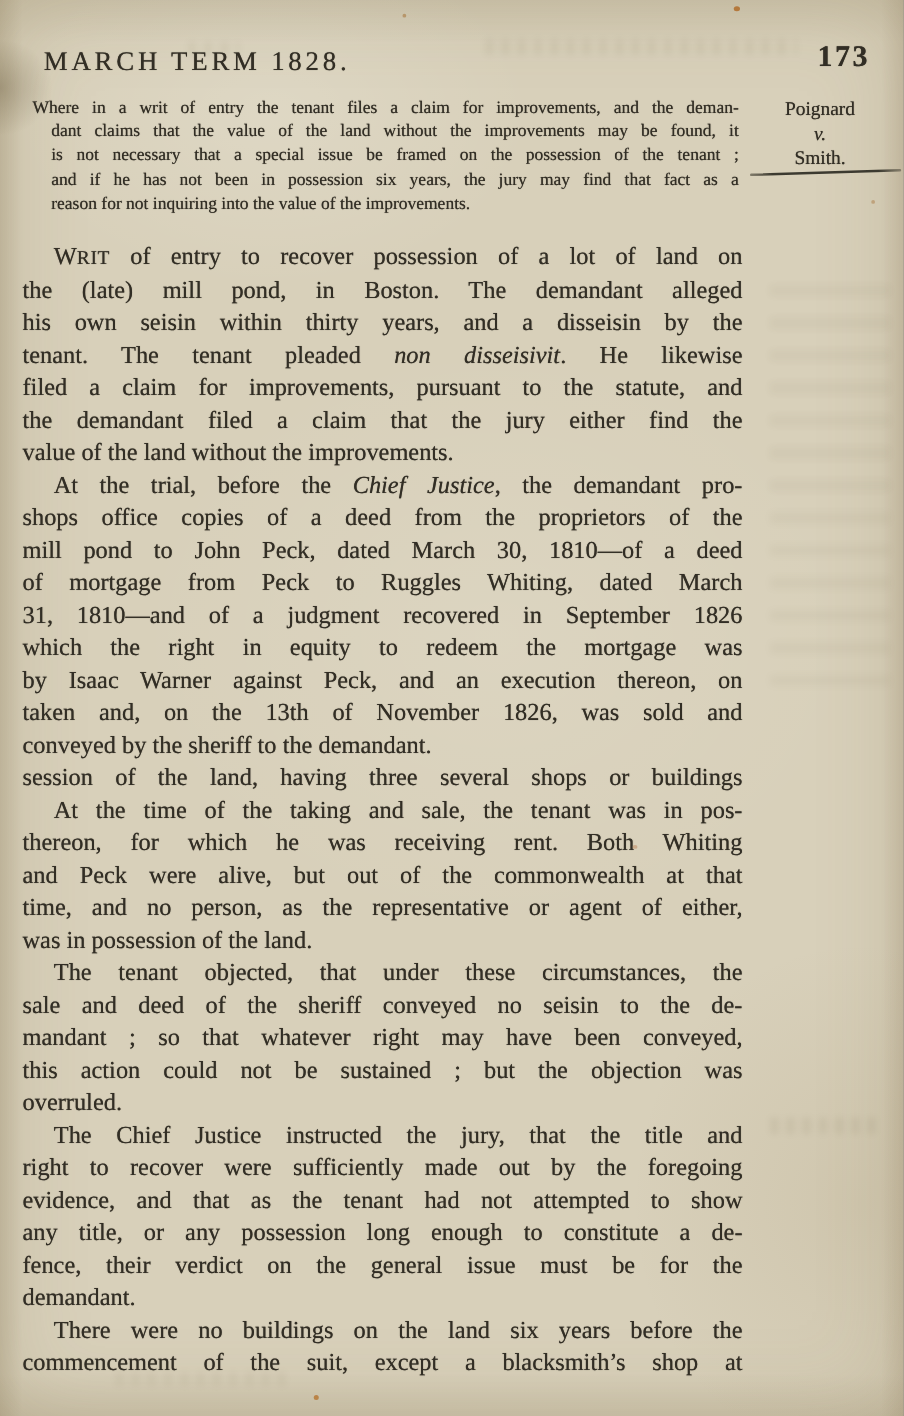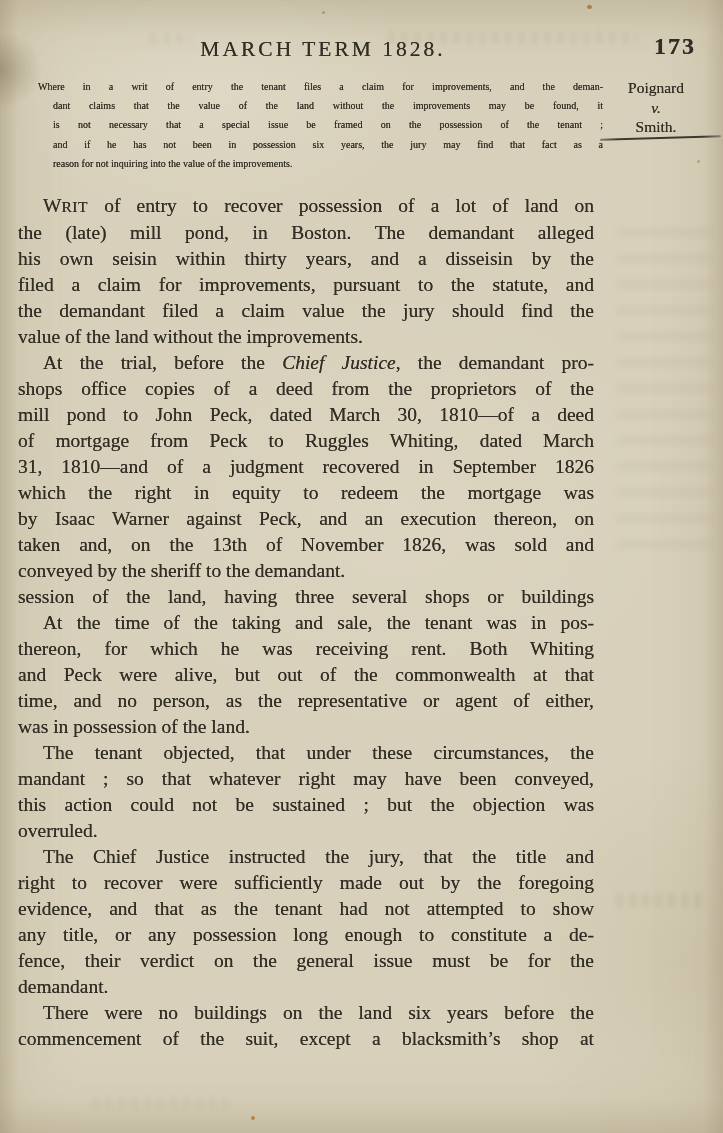--- a/index.html
+++ b/index.html
@@ -18,32 +18,32 @@
       radial-gradient(260px 300px at 95% 85%, rgba(130,108,66,.10), transparent 70%),
       linear-gradient(90deg, rgba(110,92,55,.16), rgba(110,92,55,0) 2.5%, rgba(110,92,55,0) 97.5%, rgba(120,95,65,.14)),
       linear-gradient(180deg, rgba(115,98,60,.08), rgba(115,98,60,0) 3%, rgba(115,98,60,0) 97%, rgba(115,98,60,.10));
     box-shadow: inset 0 0 70px rgba(120,100,60,.22);
   }
   .ink{ text-shadow:0 0 .6px rgba(50,46,37,.85); }
 
   
   .running-title{
     position:absolute; top:37px; left:35px; width:576px;
-    text-align:center; font-size:21.5px; letter-spacing:3px;
+    font-size:21.5px; letter-spacing:3px;
     white-space:nowrap;
   }
   .page-number{
     position:absolute; top:33px; left:654px;
     font-size:24px; letter-spacing:2px; font-weight:bold;text-align:right;
   }
 
   
   .headnote{
-    position:absolute; top:77px; left:38px; width:565px;
-    font-size:10px; line-height:19.2px;
+    position:absolute; top:77px; left:26px; width:565px;
+    font-size:14px; line-height:19.2px;
   }
   .hn-line{ text-align:justify; text-align-last:justify; white-space:normal; }
   .hn-line.indent{ padding-left:15px; }
   .hn-line.last{ text-align-last:auto; }
 
   
   .margin-note{
     position:absolute; top:78px; left:604px; width:104px;
     text-align:center; font-size:15.5px; line-height:19.5px;
   }
@@ -116,22 +116,23 @@
     <div class="versus">v.</div>
     <div>Smith.</div>
   </div>
   <div class="margin-rule"></div>
 
   <div class="case-body ink">
       <div class="para">
         <div class="line first"><span>W</span><span class="seg-smallcaps">RIT</span><span> of entry to recover possession of a lot of land on</span></div>
         <div class="line"><span>the (late) mill pond, in Boston. The demandant alleged</span></div>
         <div class="line"><span>his own seisin within thirty years, and a disseisin by the</span></div>
+        <div class="line"><span>tenant. The tenant pleaded </span><span class="seg-italic">non disseisivit</span><span>. He likewise</span></div>
         <div class="line"><span>filed a claim for improvements, pursuant to the statute, and</span></div>
-        <div class="line"><span>the demandant filed a claim value the jury should find the</span></div>
+        <div class="line"><span>the demandant filed a claim that the jury either find the</span></div>
         <div class="line last"><span>value of the land without the improvements.</span></div>
       </div>
       <div class="para">
         <div class="line first"><span>At the trial, before the </span><span class="seg-italic">Chief Justice</span><span>, the demandant pro-</span></div>
         <div class="line"><span>shops office copies of a deed from the proprietors of the</span></div>
         <div class="line"><span>mill pond to John Peck, dated March 30, 1810—of a deed</span></div>
         <div class="line"><span>of mortgage from Peck to Ruggles Whiting, dated March</span></div>
         <div class="line"><span>31, 1810—and of a judgment recovered in September 1826</span></div>
         <div class="line"><span>which the right in equity to redeem the mortgage was</span></div>
         <div class="line"><span>by Isaac Warner against Peck, and an execution thereon, on</span></div>
@@ -141,20 +142,21 @@
       <div class="para">
         <div class="line"><span>session of the land, having three several shops or buildings</span></div>
         <div class="line first"><span>At the time of the taking and sale, the tenant was in pos-</span></div>
         <div class="line"><span>thereon, for which he was receiving rent. Both Whiting</span></div>
         <div class="line"><span>and Peck were alive, but out of the commonwealth at that</span></div>
         <div class="line"><span>time, and no person, as the representative or agent of either,</span></div>
         <div class="line last"><span>was in possession of the land.</span></div>
       </div>
       <div class="para">
         <div class="line first"><span>The tenant objected, that under these circumstances, the</span></div>
+        <div class="line"><span>sale and deed of the sheriff conveyed no seisin to the de-</span></div>
         <div class="line"><span>mandant ; so that whatever right may have been conveyed,</span></div>
         <div class="line"><span>this action could not be sustained ; but the objection was</span></div>
         <div class="line last"><span>overruled.</span></div>
       </div>
       <div class="para">
         <div class="line first"><span>The Chief Justice instructed the jury, that the title and</span></div>
         <div class="line"><span>right to recover were sufficiently made out by the foregoing</span></div>
         <div class="line"><span>evidence, and that as the tenant had not attempted to show</span></div>
         <div class="line"><span>any title, or any possession long enough to constitute a de-</span></div>
         <div class="line"><span>fence, their verdict on the general issue must be for the</span></div>

